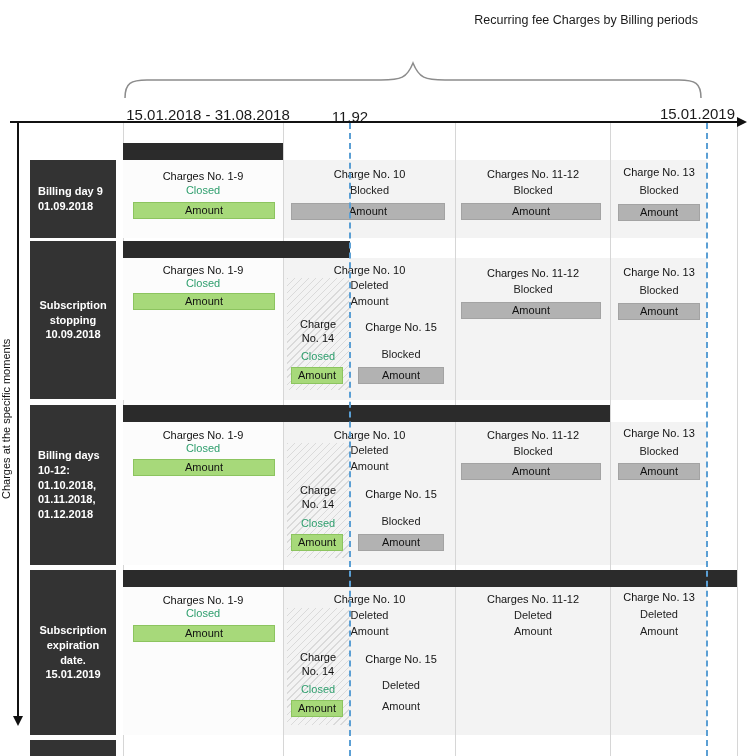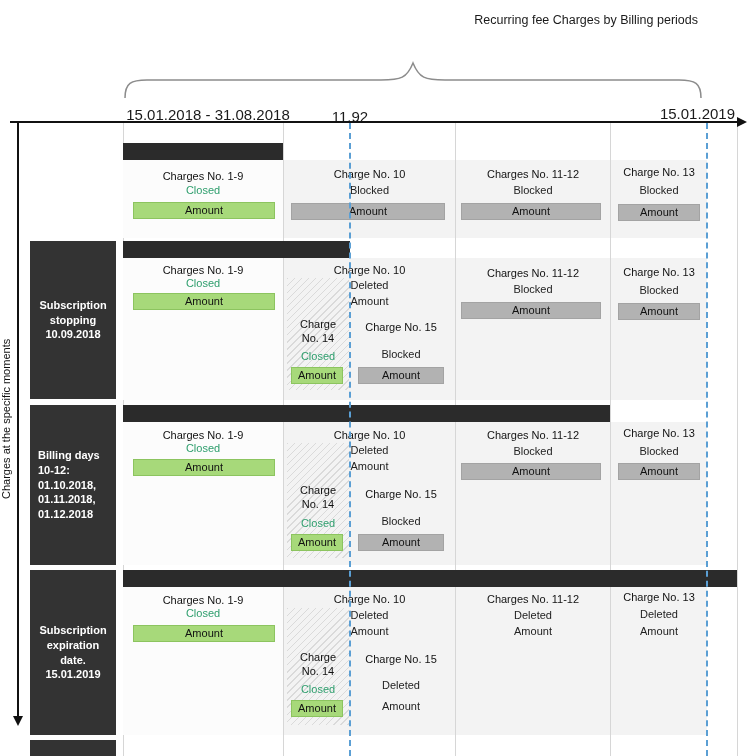--- a/index.html
+++ b/index.html
@@ -55,20 +55,22 @@
   <div class="gridline" style="left:123px;top:123px;height:633px;"></div>
   <div class="gridline" style="left:283px;top:123px;height:633px;"></div>
   <div class="gridline" style="left:455px;top:123px;height:633px;"></div>
   <div class="gridline" style="left:610px;top:123px;height:633px;"></div>
   <div class="gridline" style="left:737px;top:123px;height:633px;"></div>
 
   <div class="dash" style="left:349px;top:123px;height:633px;"></div>
   <div class="dash" style="left:706px;top:123px;height:633px;"></div>
 
   <div class="bar" style="left:123px;top:143px;width:160px;"></div>
+  <div class="rowlabel left" style="left:30px;top:160px;width:86px;height:78px;">Billing day 9
+01.09.2018</div>
 
   <div class="cell white" style="left:123px;top:160px;width:160px;height:78px;"></div>
   <div class="cell" style="left:284px;top:160px;width:171px;height:78px;"></div>
   <div class="cell" style="left:456px;top:160px;width:154px;height:78px;"></div>
   <div class="cell" style="left:611px;top:160px;width:96px;height:78px;"></div>
 
   <div class="t" style="left:123px;top:169px;width:160px;">Charges No. 1-9</div>
   <div class="st green-txt" style="left:123px;top:184px;width:160px;">Closed</div>
   <div class="chip green" style="left:133px;top:202px;width:142px;">Amount</div>
 

